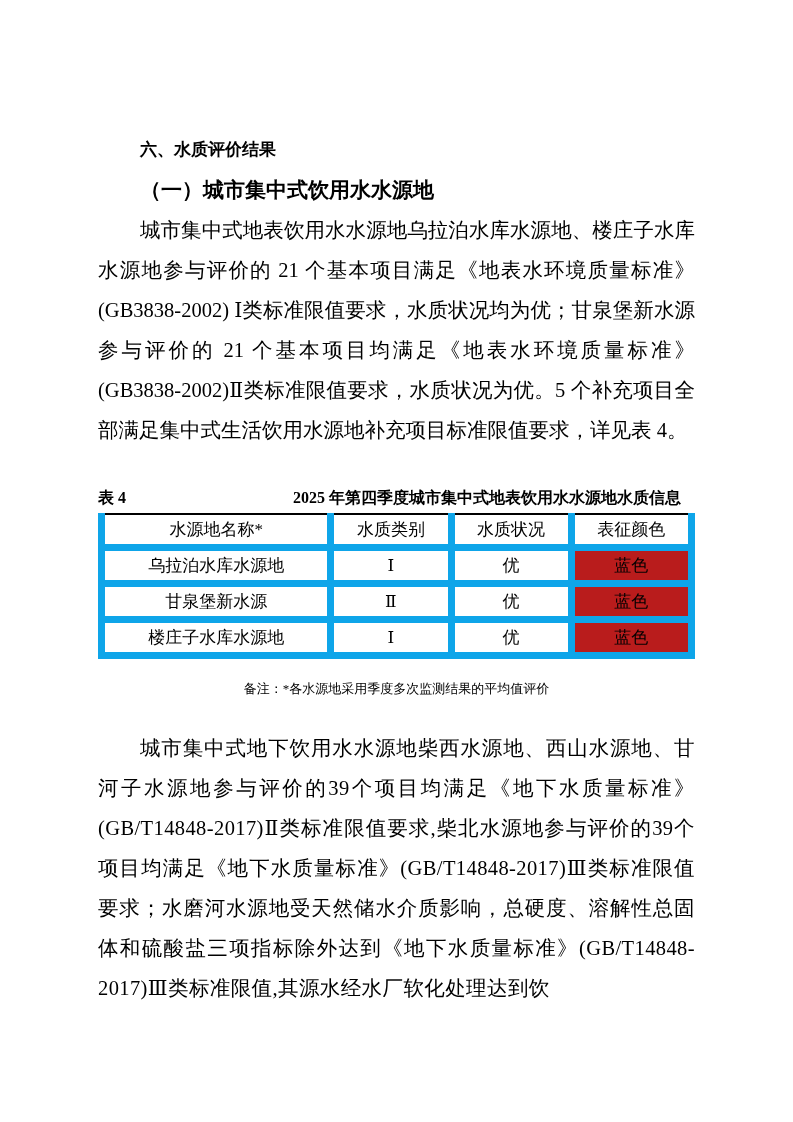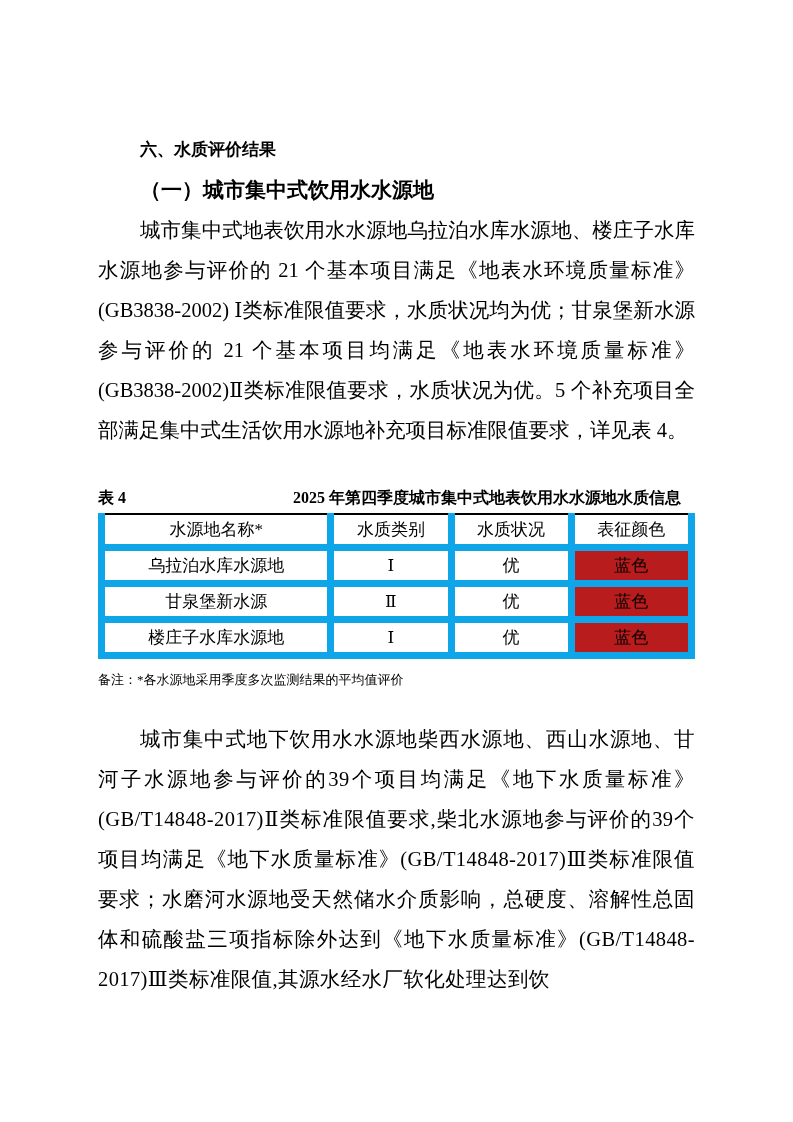--- a/index.html
+++ b/index.html
@@ -90,22 +90,23 @@
   }
   .hdr-row td {
     border-left: none;
     border-right: none;
   }
   .cell-blue {
     background: #b91c1c;
   }
   .note {
     font-size: 13px;
-    margin-top: 12px;
+    margin-top: 21px;
     line-height: 18px;
+    text-align: center;
   }
   .gap {
     height: 30px;
   }
 </style>
 </head>
 <body>
 
 <div class="page">
 

